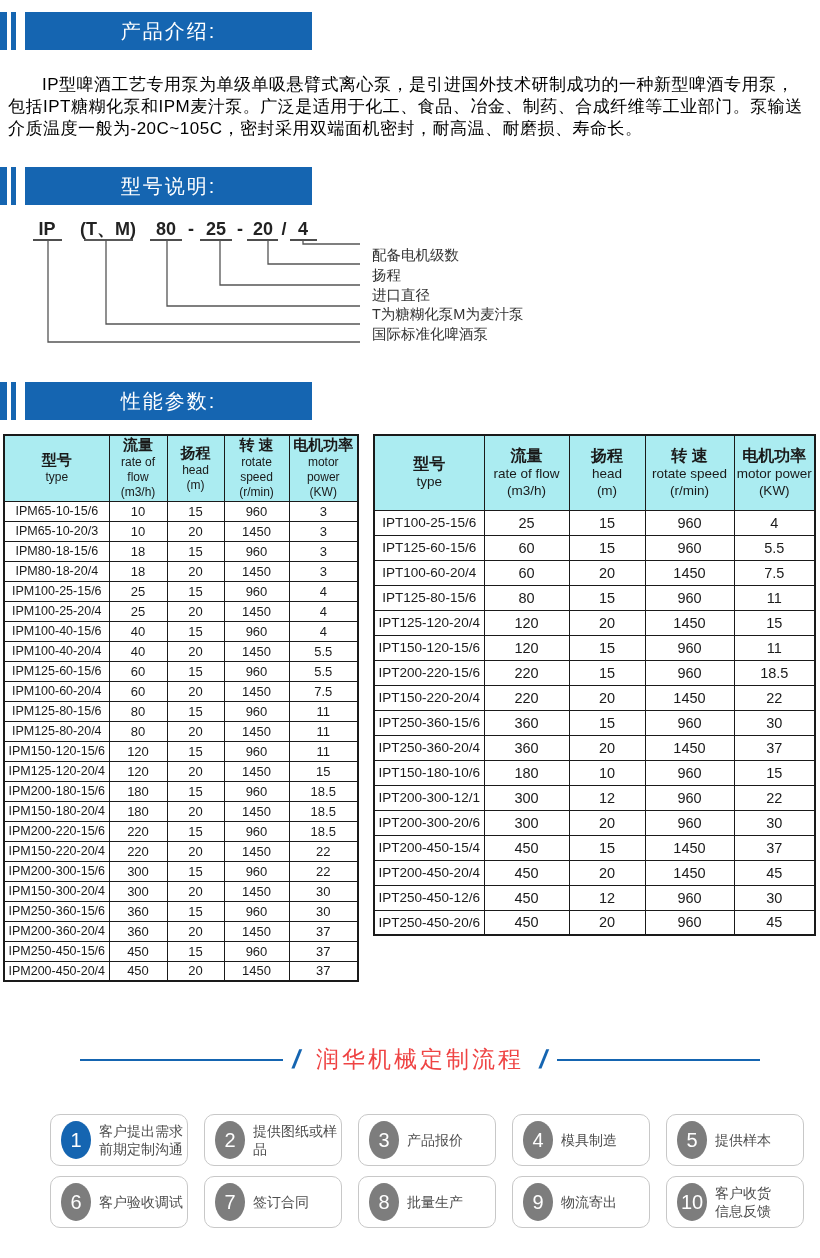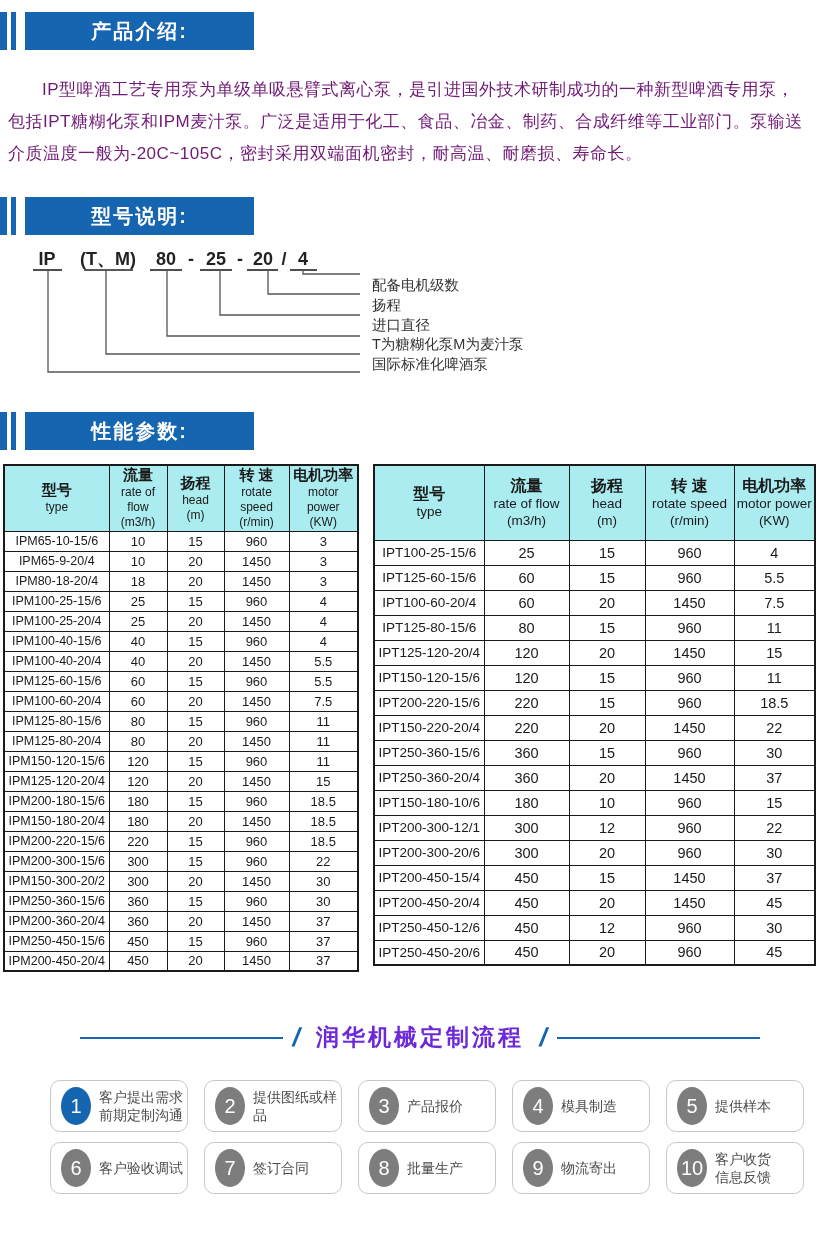--- a/index.html
+++ b/index.html
@@ -9,31 +9,31 @@
     color:#1a1a1a;
   }
   .page { position:relative; width:820px; height:1258px; margin:0 auto; background:#fff; overflow:hidden; }
 
   
   .section-header { position:relative; height:38px; margin-top:12px; }
   .stripes { position:absolute; left:0; top:0; height:38px; display:flex; gap:4px; }
   .stripe-a { width:7px; height:38px; background:#1565b1; }
   .stripe-b { width:5px; height:38px; background:#1565b1; }
   .header-bar {
-    position:absolute; left:25px; top:0; width:229px; height:38px;
-    background:#1565b1; color:#fff; font-size:20px; font-weight:bold;
+    position:absolute; left:25px; top:0; width:287px; height:38px;
+    background:#1565b1; color:#fff; font-size:20px; font-weight:normal;
     display:flex; align-items:center; justify-content:center; letter-spacing:2px;
   }
   .sh2 { margin-top:27px; }
   .sh3 { margin-top:19px; }
 
   
   .intro-paragraph {
-    margin:24px 10px 0 8px; font-size:17px; line-height:32px;
-    text-indent:2em; color:#701a75; letter-spacing:0.5px;
+    margin:24px 10px 0 8px; font-size:17px; line-height:22px;
+    text-indent:2em; color:#000000; letter-spacing:0.5px;
   }
 
   
   .model-diagram { display:block; margin-top:8px; }
   .model-diagram text { font-family:inherit; }
   .mseg { font-size:18px; font-weight:600; fill:#222; }
   .mlabel { font-size:14.5px; fill:#333; }
   .mline { stroke:#555; stroke-width:1.3; fill:none; }
   .munder { stroke:#222; stroke-width:1.6; }
 
@@ -54,21 +54,21 @@
   table.right-table tbody tr { height:25px; }
   table.right-table td { font-size:14.5px; }
   table.right-table td:first-child { font-size:13.5px; }
   table.right-table th div { font-size:13.5px; }
   table.right-table th div:first-child { font-size:16px; }
 
   
   .process-title { display:flex; align-items:center; margin:50px 60px 0 80px; }
   .t-line { flex:1; height:2px; background:#1565b1; }
   .t-slash { color:#1565b1; font-size:26px; margin:0 10px; transform:skewX(-12deg); font-weight:bold; }
-  .t-text { color:#6d28d9; font-size:23px; font-weight:bold; letter-spacing:3px; margin:0 6px; }
+  .t-text { color:#ef4444; font-size:23px; font-weight:normal; letter-spacing:3px; margin:12px 6px; }
 
   .steps-grid {
     display:grid; grid-template-columns:repeat(5,1fr);
     column-gap:16px; row-gap:10px; margin:27px 25px 0 50px;
   }
   .step-card {
     height:52px; border:1px solid #c8c8c8; border-radius:10px;
     display:flex; align-items:center; padding:0 2px 0 10px; gap:8px; background:#fff;
   }
   .step-num {
@@ -182,24 +182,31 @@
         </thead>
       <tbody>
           <tr>
             <td>IPM65-10-15/6</td>
             <td>10</td>
             <td>15</td>
             <td>960</td>
             <td>3</td>
           </tr>
           <tr>
-            <td>IPM65-9-20/4</td>
+            <td>IPM65-10-20/3</td>
             <td>10</td>
             <td>20</td>
             <td>1450</td>
+            <td>3</td>
+          </tr>
+          <tr>
+            <td>IPM80-18-15/6</td>
+            <td>18</td>
+            <td>15</td>
+            <td>960</td>
             <td>3</td>
           </tr>
           <tr>
             <td>IPM80-18-20/4</td>
             <td>18</td>
             <td>20</td>
             <td>1450</td>
             <td>3</td>
           </tr>
           <tr>
@@ -287,28 +294,35 @@
             <td>18.5</td>
           </tr>
           <tr>
             <td>IPM200-220-15/6</td>
             <td>220</td>
             <td>15</td>
             <td>960</td>
             <td>18.5</td>
           </tr>
           <tr>
+            <td>IPM150-220-20/4</td>
+            <td>220</td>
+            <td>20</td>
+            <td>1450</td>
+            <td>22</td>
+          </tr>
+          <tr>
             <td>IPM200-300-15/6</td>
             <td>300</td>
             <td>15</td>
             <td>960</td>
             <td>22</td>
           </tr>
           <tr>
-            <td>IPM150-300-20/2</td>
+            <td>IPM150-300-20/4</td>
             <td>300</td>
             <td>20</td>
             <td>1450</td>
             <td>30</td>
           </tr>
           <tr>
             <td>IPM250-360-15/6</td>
             <td>360</td>
             <td>15</td>
             <td>960</td>

